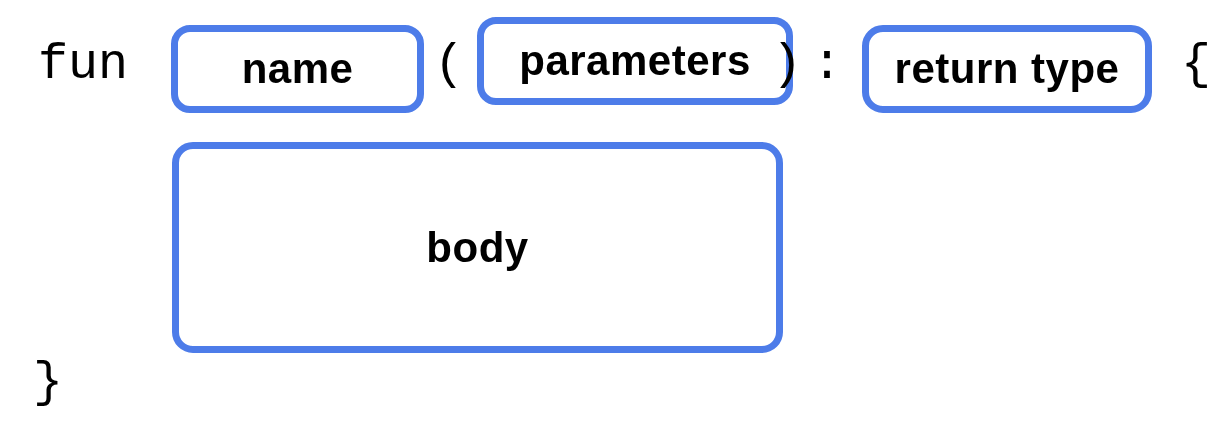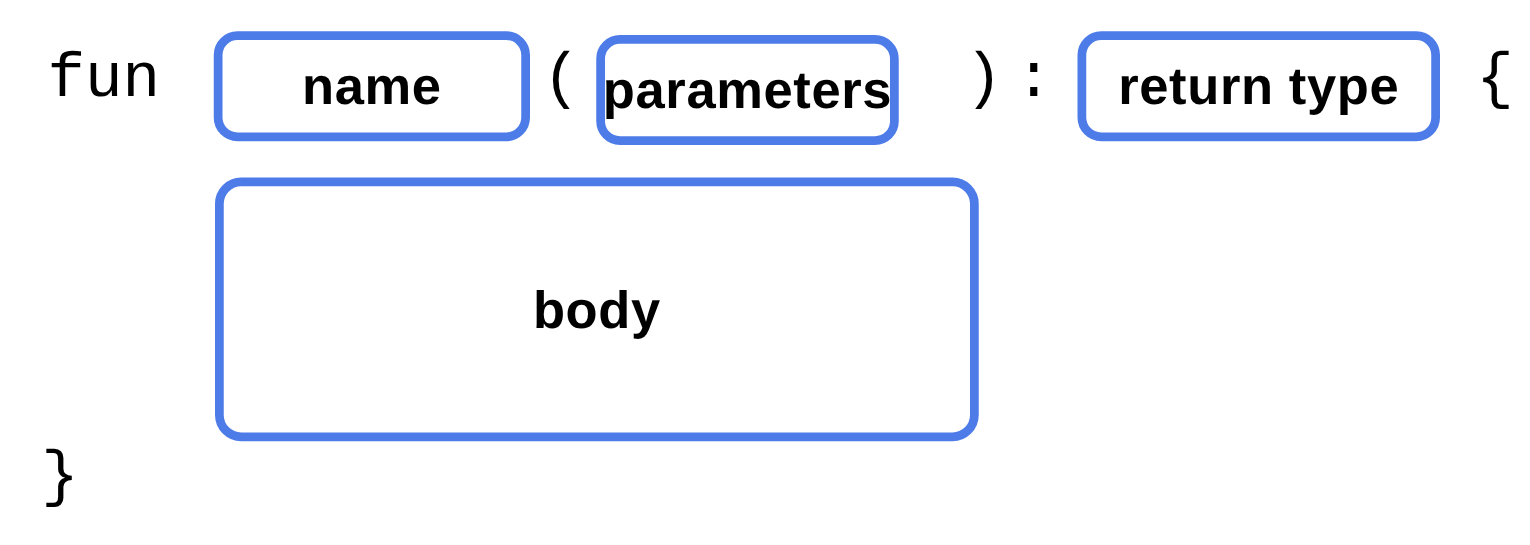--- a/index.html
+++ b/index.html
@@ -48,24 +48,24 @@
     font-size: 42px;
     font-weight: 600;
     color: var(--label-color);
     letter-spacing: 0.5px;
     white-space: nowrap;
   }
   
   .tok-fun    { left: 8px;    top: 40px; }
   .slot-name  { left: 171px;  top: 25px; width: 253px; height: 88px; }
   .tok-oparen { left: 434px;  top: 40px; }
-  .slot-params{ left: 477px;  top: 28px; width: 242px; height: 88px; }
+  .slot-params{ left: 477px;  top: 17px; width: 316px; height: 88px; }
   .tok-cparen { left: 772px;  top: 40px; }
   .tok-colon  { left: 812px;  top: 40px; }
-  .slot-rtype { left: 862px;  top: 25px; width: 290px; height: 88px; }
+  .slot-rtype { left: 862px;  top: 25px; width: 290px; height: 88px; border-radius: 21px; }
   .tok-obrace { left: 1181px; top: 40px; }
   
   .slot-body  { left: 172px;  top: 142px; width: 611px; height: 211px; border-radius: 21px; }
   
   .tok-cbrace { left: 33px;   top: 358px; }
 </style>
 </head>
 <body>
 
 <div class="stage">

